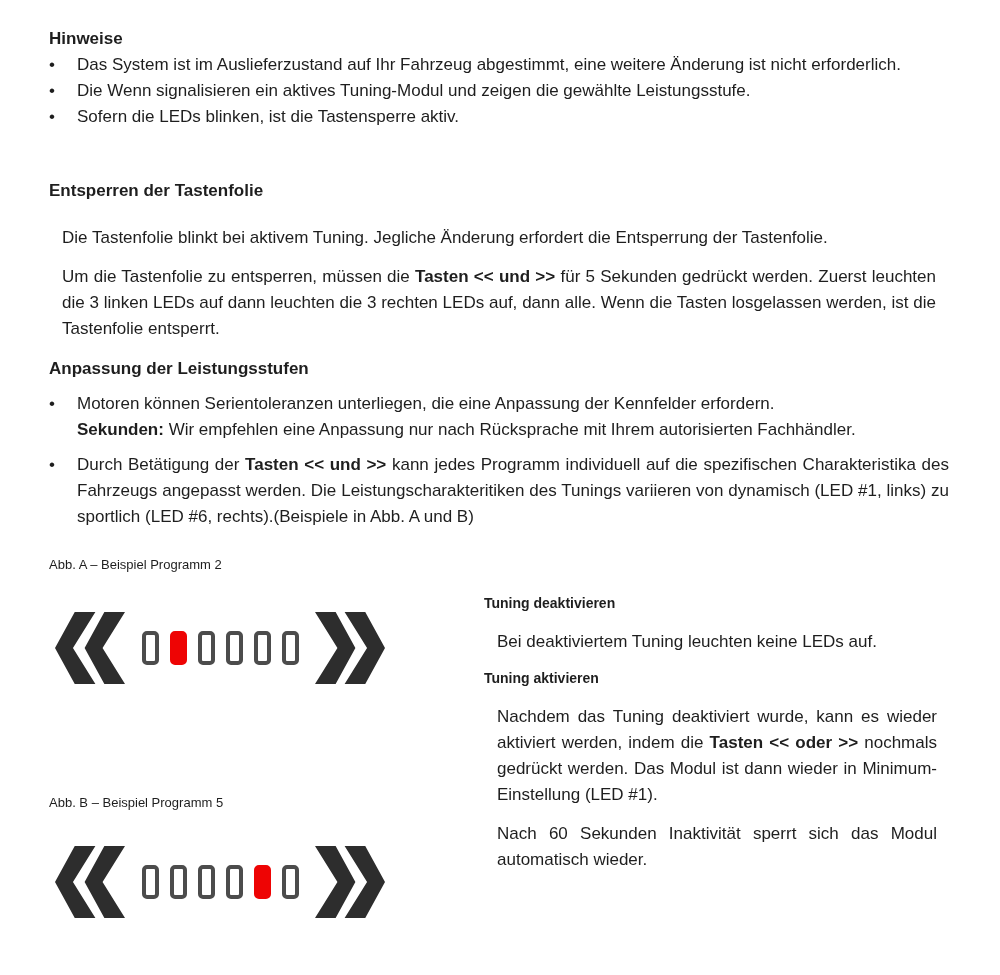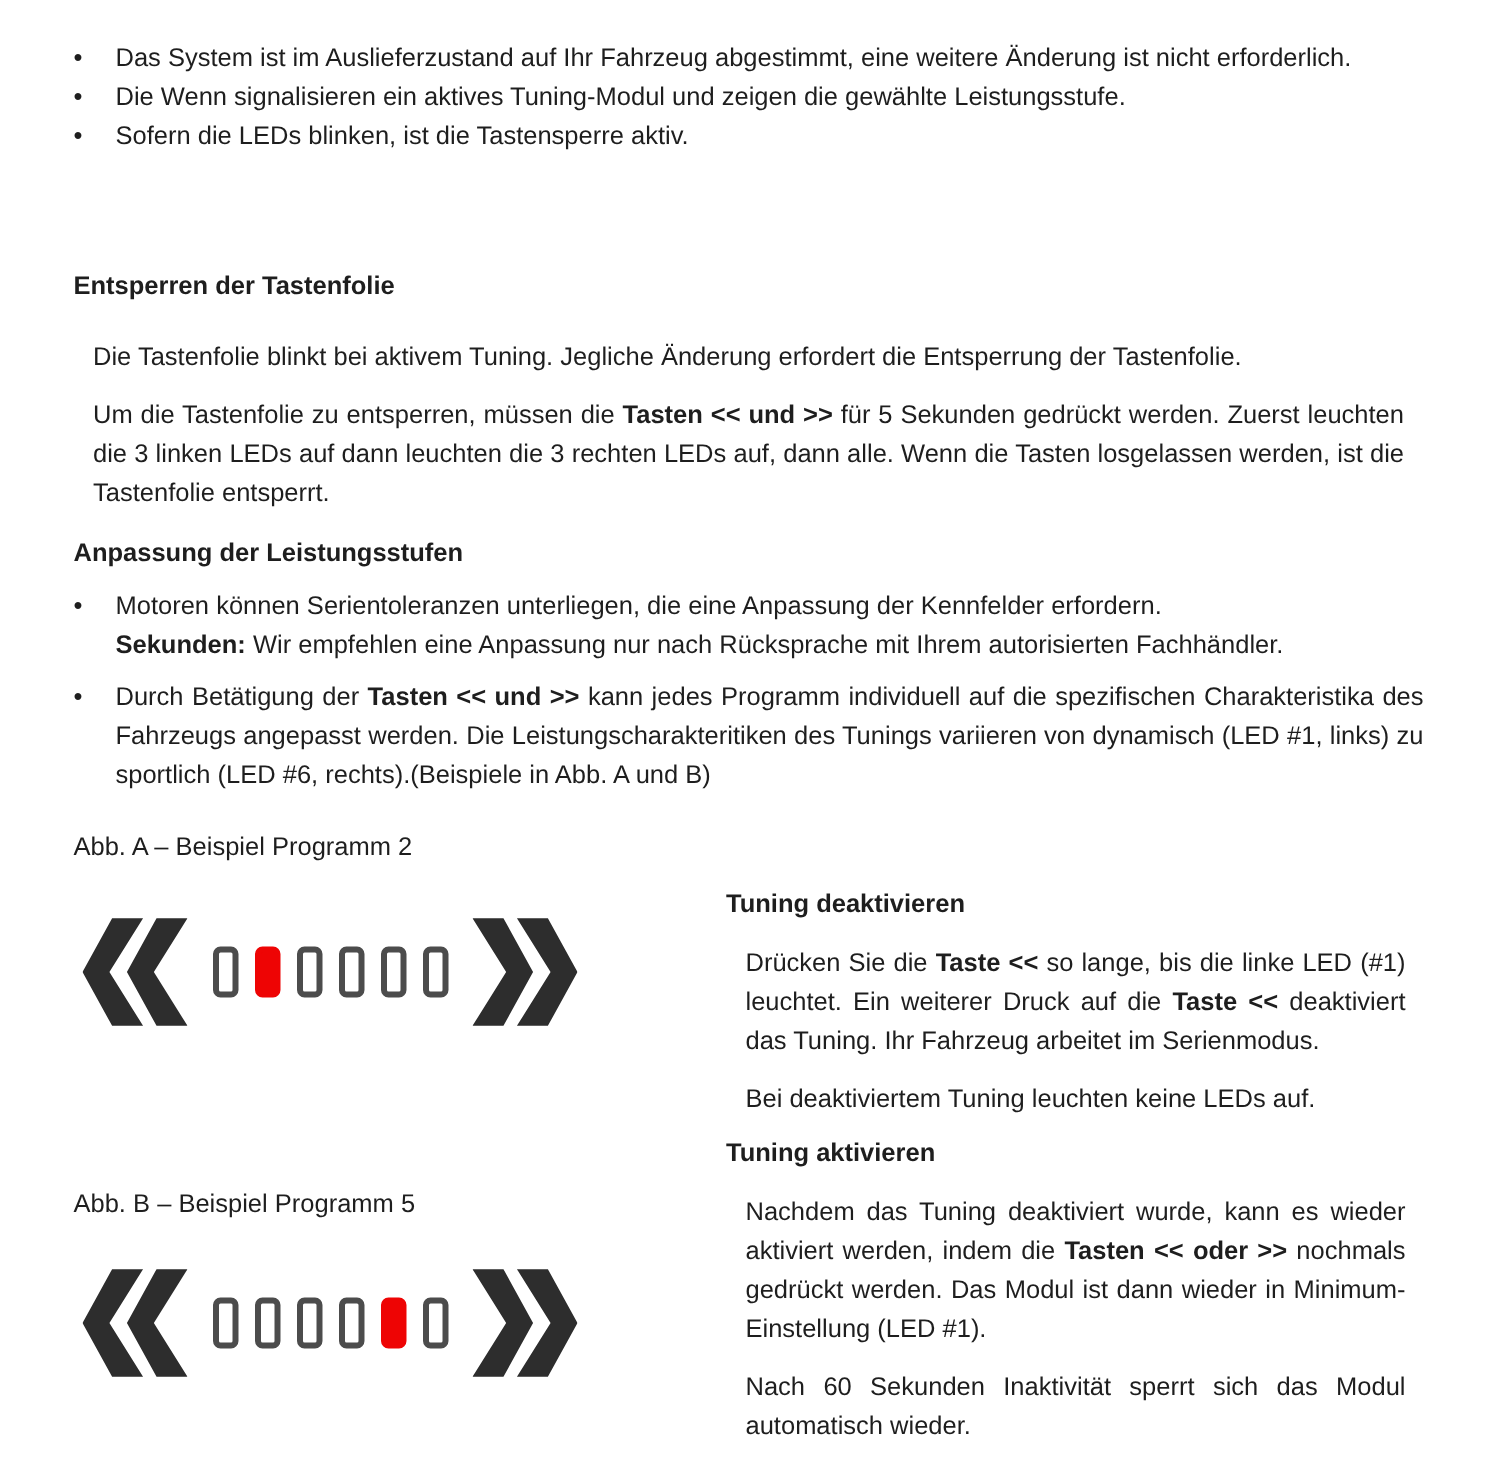--- a/index.html
+++ b/index.html
@@ -17,51 +17,52 @@
 
   .li { display:flex; margin:0; }
   .blt { flex:0 0 28px; }
   .litext { flex:1; }
   .just { text-align:justify; }
 
   .p { margin:13px; }
   .mt21 { margin-top:21px; }
   .mt9 { margin-top:9px; }
 
-  .figlabel { position:absolute; left:49px; font-size:17px; }
+  .figlabel { position:absolute; left:49px; font-size:13px; }
 
   .ledpanel {
     position:absolute; left:55px; width:330px; height:80px;
     display:flex; align-items:center; justify-content:space-between;
   }
   .chev { width:70px; height:76px; flex:none; }
   .chev polygon { fill:var(--chevron,#2d2d2d); }
   .flip { transform:scaleX(-1); }
   .ledstrip { display:flex; gap:11px; align-items:center; }
   .led {
     width:17px; height:34px; box-sizing:border-box;
     border:4px solid var(--led_off_border,#4c4c4c);
     border-radius:5px; background:#fff;
   }
   .led.on { background:var(--led_red,#ee0404); border-color:var(--led_red,#ee0404); }
 
   .rightcol { position:absolute; left:484px; top:590px; width:466px; }
-  .rightcol h2 { font-size:17px; line-height:26px; margin:0; font-weight:bold; }
+  .rightcol h2 { font-size:14px; line-height:26px; margin:0; font-weight:bold; }
   .rc-h1 { margin-bottom:12px !important; }
   .rc-p1 { margin-bottom:12px; }
   .rc-p2 { margin-bottom:10px; }
   .rc-h2 { margin-bottom:8px !important; }
   .rc-p3 { margin-bottom:8px; }
 </style>
 </head>
 <body>
 
 <div class="page">
 
   <section class="sec" style="top:26px">
+    <h2>Hinweise</h2>
     <div class="li">
       <span class="blt">•</span>
       <div class="litext just"><span>Das System ist im Auslieferzustand auf Ihr Fahrzeug abgestimmt, eine weitere Änderung ist nicht erforderlich.</span></div>
     </div>
     <div class="li">
       <span class="blt">•</span>
       <div class="litext just"><span>Die Wenn signalisieren ein aktives Tuning-Modul und zeigen die gewählte Leistungsstufe.</span></div>
     </div>
     <div class="li">
       <span class="blt">•</span>
@@ -122,20 +123,19 @@
         <div class="led"></div>
       </div>
     <svg class="chev flip" viewBox="0 0 78 80" aria-hidden="true">
       <polygon points="22,0 45,0 20,40 45,80 22,80 0,40"></polygon>
       <polygon points="55,0 78,0 53,40 78,80 55,80 33,40"></polygon>
     </svg>
   </div>
 
   <div class="rightcol">
     <h2 class="rc-h1">Tuning deaktivieren</h2>
-    <p class="p just rc-p1"><span>Drücken Sie die </span><b>Taste &lt;&lt;</b><span> so lange, bis die linke LED (#1) leuchtet. Ein weiterer Druck auf die </span><b>Taste &lt;&lt;</b><span> deaktiviert das Tuning. Ihr Fahrzeug arbeitet im Serienmodus.</span></p>
     <p class="p rc-p2"><span>Bei deaktiviertem Tuning leuchten keine LEDs auf.</span></p>
     <h2 class="rc-h2">Tuning aktivieren</h2>
     <p class="p just rc-p3"><span>Nachdem das Tuning deaktiviert wurde, kann es wieder aktiviert werden, indem die </span><b>Tasten &lt;&lt; oder &gt;&gt;</b><span> nochmals gedrückt werden. Das Modul ist dann wieder in Minimum-Einstellung (LED #1).</span></p>
     <p class="p just"><span>Nach 60 Sekunden Inaktivität sperrt sich das Modul automatisch wieder.</span></p>
   </div>
 
 </div>
 
 </body></html>

